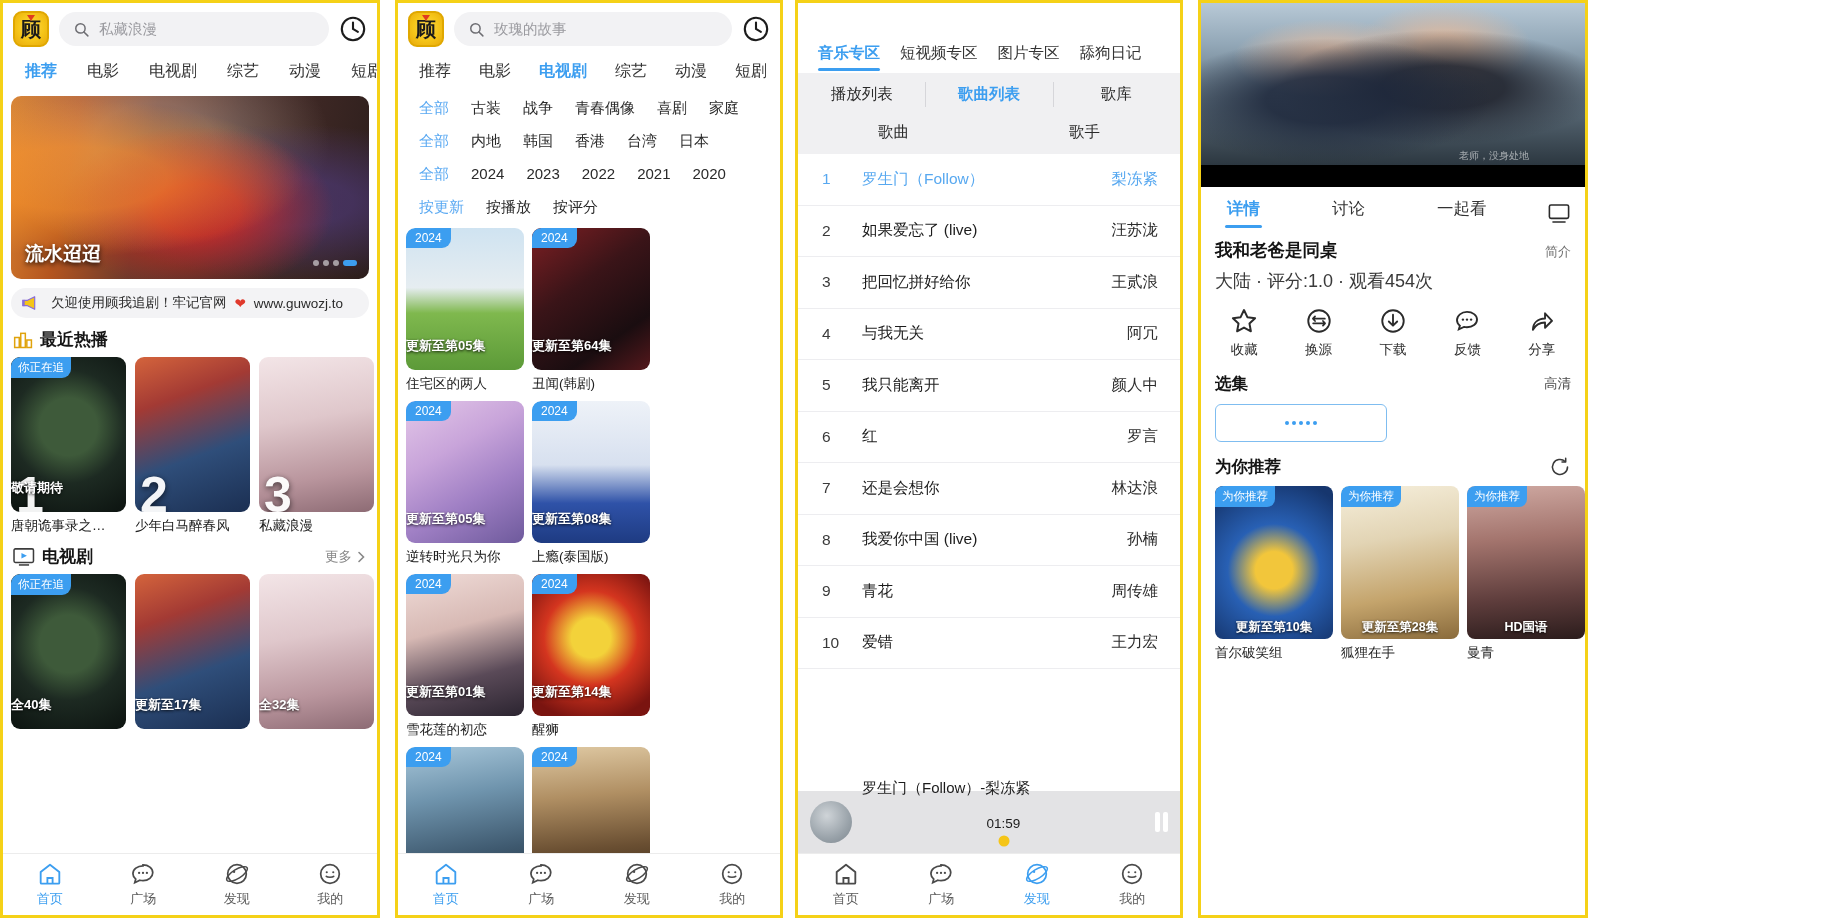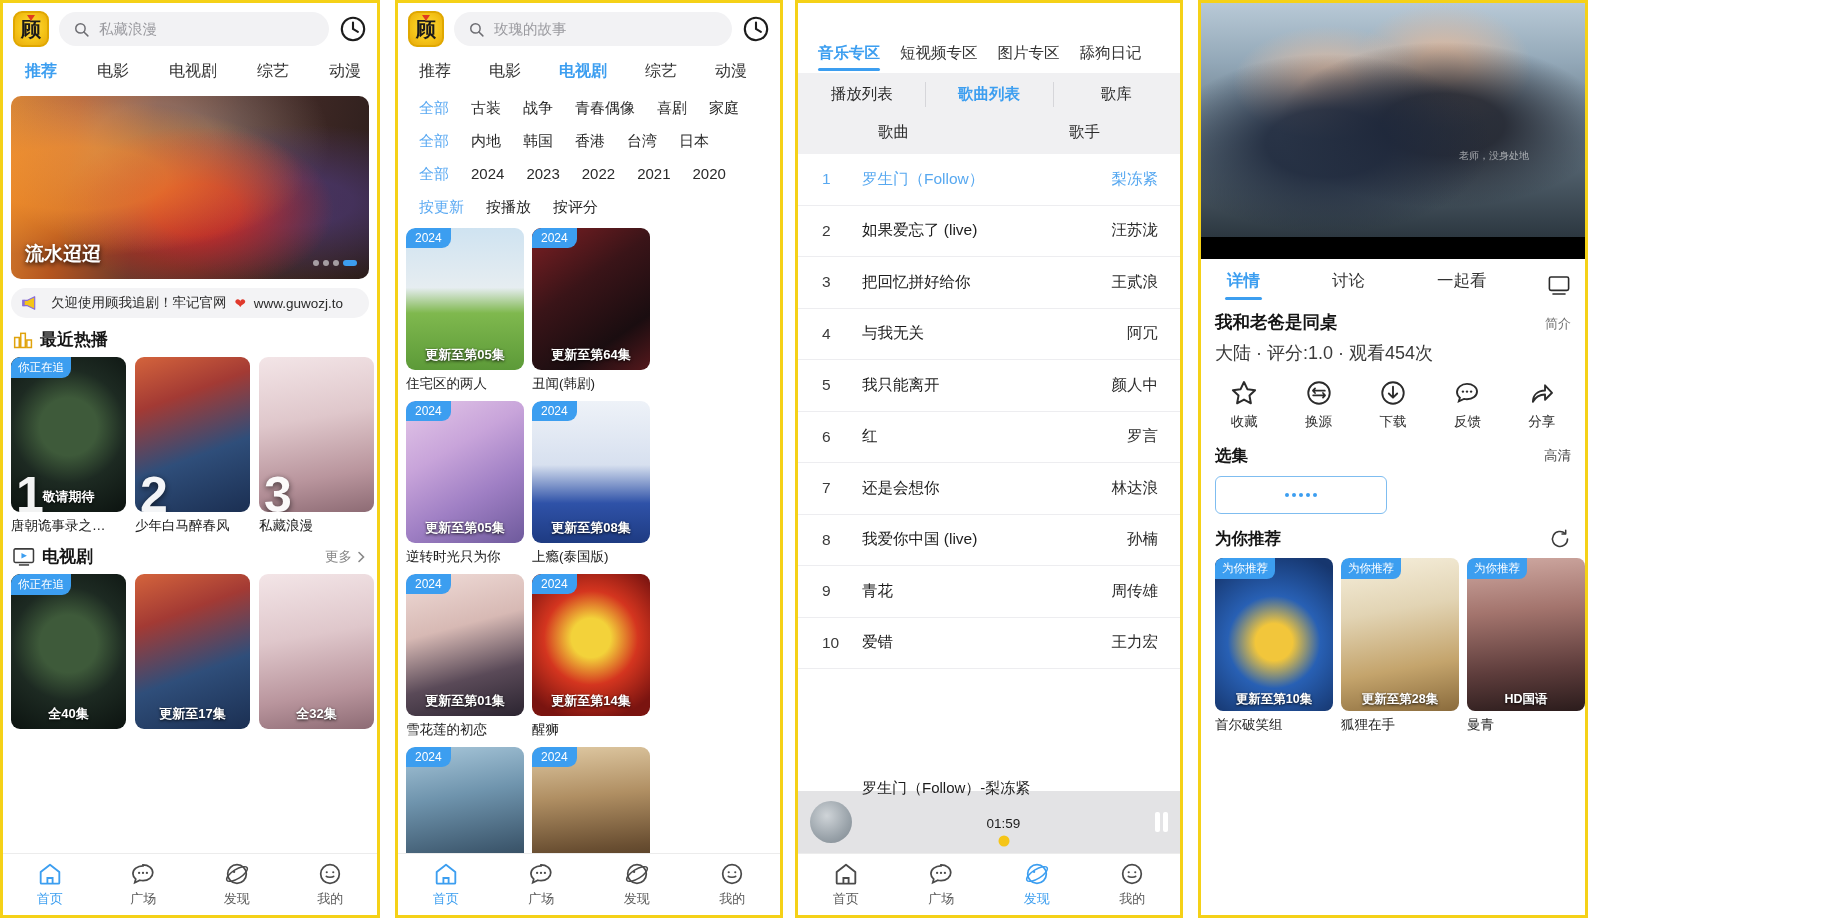--- a/index.html
+++ b/index.html
@@ -39,21 +39,21 @@
     border-left:4px solid transparent; border-right:4px solid transparent; border-top:6px solid #e03c1f;
   }
   .searchbox {
     flex: 1 1 auto; height: 34px; background: #f2f2f4; border-radius: 17px;
     display: flex; align-items: center; gap: 9px; padding: 0 14px;
     font-size: 14.5px; color: #9a9a9f;
   }
   .clock-icon { flex: 0 0 auto; width: 28px; height: 28px; }
 
   
-  .cats { display: flex; gap: 16px; padding: 4px 4px 6px 10px; font-size: 16px; color: #333; }
+  .cats { display: flex; gap: 6px; padding: 4px 4px 6px 10px; font-size: 16px; color: #333; }
   .cats .c { padding: 4px 11px; white-space: nowrap; }
   .cats .c.active { color: #3c9ef0; font-weight: bold; }
   .p1 .cats .c { padding: 4px 12px; }
 
   
   .banner {
     margin: 4px 8px 0 8px; height: 183px; border-radius: 10px; overflow: hidden;
     position: relative;
     background:
       linear-gradient(100deg,#d8822f 0%, #b4551f 18%, #6d3a2c 38%, #4b2f2b 60%, #2c1e1c 100%);
@@ -89,21 +89,21 @@
   .sec .more { margin-left: auto; font-size: 13.5px; color: #888; display:flex; align-items:center; gap:3px;}
 
   
   .row { display: flex; gap: 9px; padding: 0 8px; }
   .card { width: 115px; flex: 0 0 auto; }
   .poster {
     width: 115px; height: 155px; border-radius: 9px; position: relative; overflow: hidden;
     background: #444;
   }
   .poster .ep {
-    position: absolute; left: 0; right: 0; bottom: 6px; text-align: center;
+    position: absolute; left: 0; right: 0; bottom: 15px; 
     color: #fff; font-size: 13px; font-weight: bold; text-shadow: 0 1px 3px rgba(0,0,0,.9);
   }
   .poster .rank {
     position: absolute; left: 5px; bottom: -8px; color: #fff; font-size: 50px;
     font-weight: bold; line-height: 1; text-shadow: 0 2px 6px rgba(0,0,0,.7); opacity: .95;
   }
   .badge-follow {
     position: absolute; top: 0; left: 0; background: #3c9ef0; color: #fff;
     font-size: 11.5px; padding: 3px 7px; border-radius: 9px 0 9px 0;
   }
@@ -186,21 +186,21 @@
   .prow2 { display: flex; align-items: center; gap: 8px; margin-top: 18px; flex-direction: column; }
   .prow2 .t { font-size: 13.5px; color: #1c1c1c; }
   .ptrack { flex: 1 1 auto; height: 4px; background: #c6c6c9; border-radius: 2px; position: relative; }
   .ptrack .fill { position:absolute; left:0; top:0; bottom:0; width: 56%; background: #f5c518; border-radius: 2px;}
   .ptrack .knob { position:absolute; left: 56%; top: 50%; transform: translate(-50%,-50%); width: 11px; height: 11px; border-radius: 6px; background:#f5c518;}
   .pausebtn { flex:0 0 auto; display:flex; gap:3px; }
   .pausebtn i { display:block; width:5px; height:20px; background:#fff; border-radius:2px; }
 
   
   .video {
-    height: 256px; background: #000; position: relative; overflow: hidden;
+    height: 184px; background: #000; position: relative; overflow: hidden;
   }
   .video .still {
     position:absolute; inset: 0 0 22px 0;
     background:
       linear-gradient(180deg, #b8c9d6 0%, #93a8b8 25%, #5e6f7c 60%, #2c3740 100%);
   }
   .video .people {
     position: absolute; inset: 0 0 22px 0;
     background:
       radial-gradient(ellipse at 33% 60%, rgba(30,40,60,.85) 0 17%, transparent 45%),

